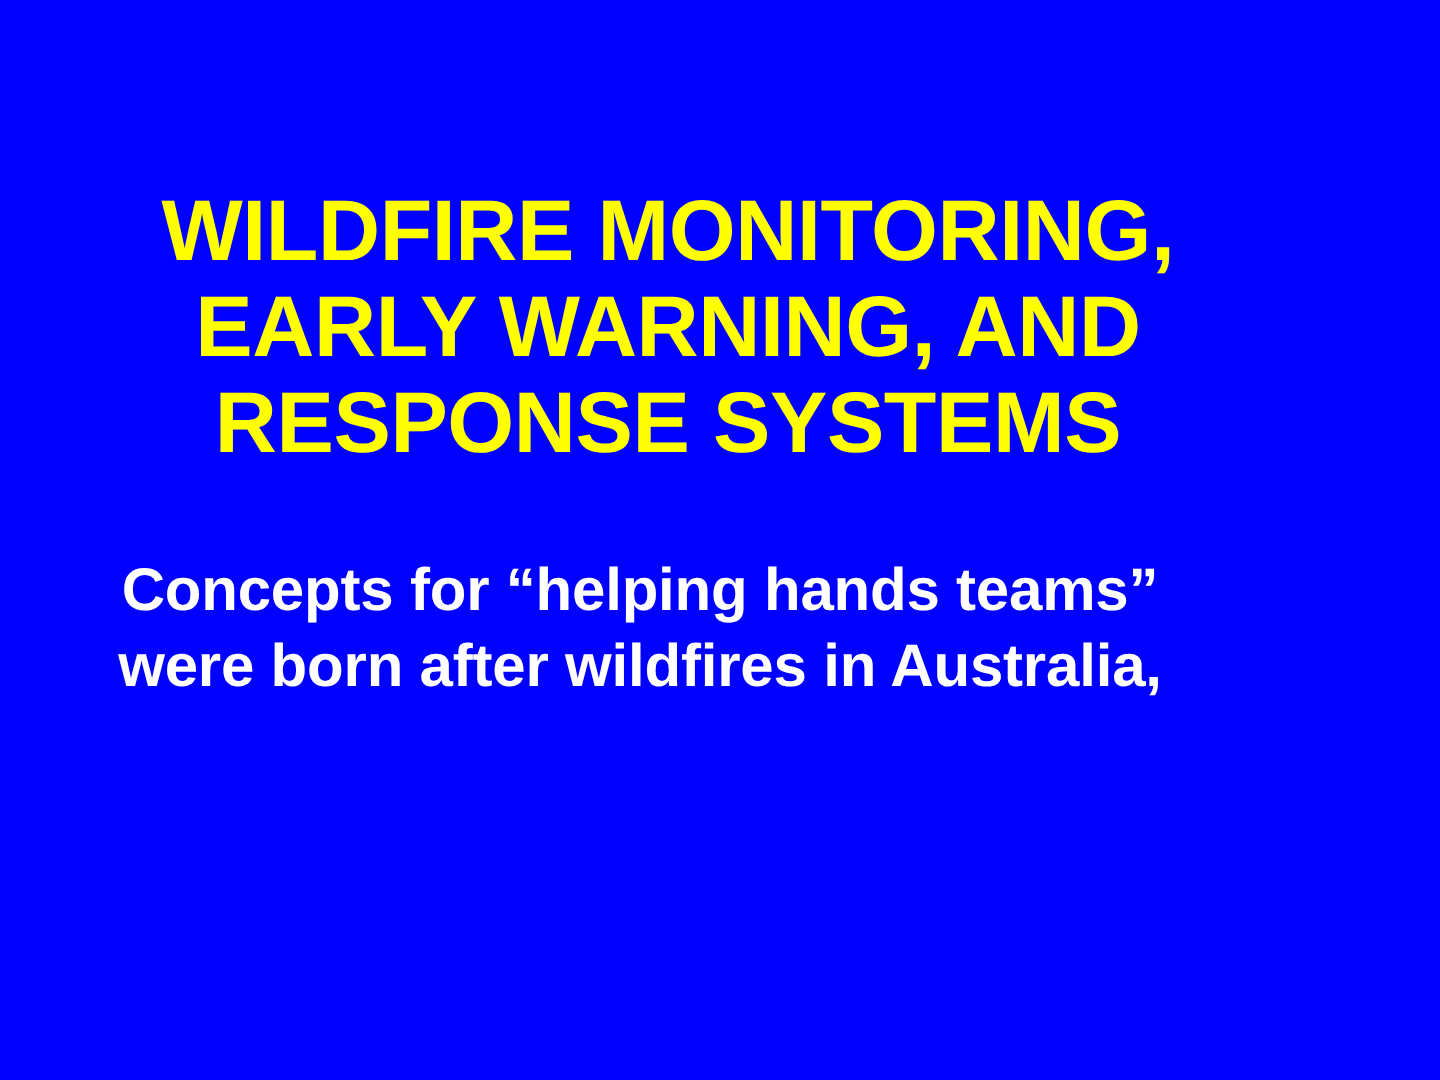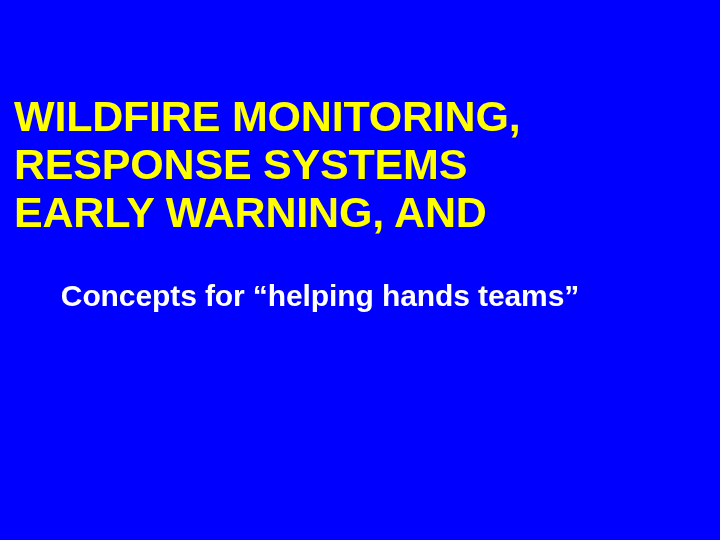--- a/index.html
+++ b/index.html
@@ -17,24 +17,24 @@
     position: relative;
     width: 720px;
     height: 540px;
     background: #0000FF;
     box-sizing: border-box;
   }
 
   
   .title-block {
     position: absolute;
-    left: 14px;
+    left: 2px;
     top: 92px;
     width: 664px;
-    text-align: left;
+    text-align: center;
   }
   .title-line {
     display: block;
     color: #FFFF00;
     font-family: "Liberation Sans", sans-serif;
     font-weight: bold;
     font-size: 43px;
     line-height: 48px;
     letter-spacing: -0.2px;
     white-space: nowrap;
@@ -59,21 +59,22 @@
     white-space: nowrap;
   }
 </style>
 </head>
 <body>
 
 <div class="slide">
 
   <div class="title-block">
     <span class="title-line">WILDFIRE MONITORING,</span>
+    <span class="title-line">EARLY WARNING, AND</span>
     <span class="title-line">RESPONSE SYSTEMS</span>
-    <span class="title-line">EARLY WARNING, AND</span>
   </div>
 
   <div class="body-block">
     <span class="body-line">Concepts for “helping hands teams”</span>
+    <span class="body-line">were born after wildfires in Australia,</span>
   </div>
 
 </div>
 
 </body></html>

